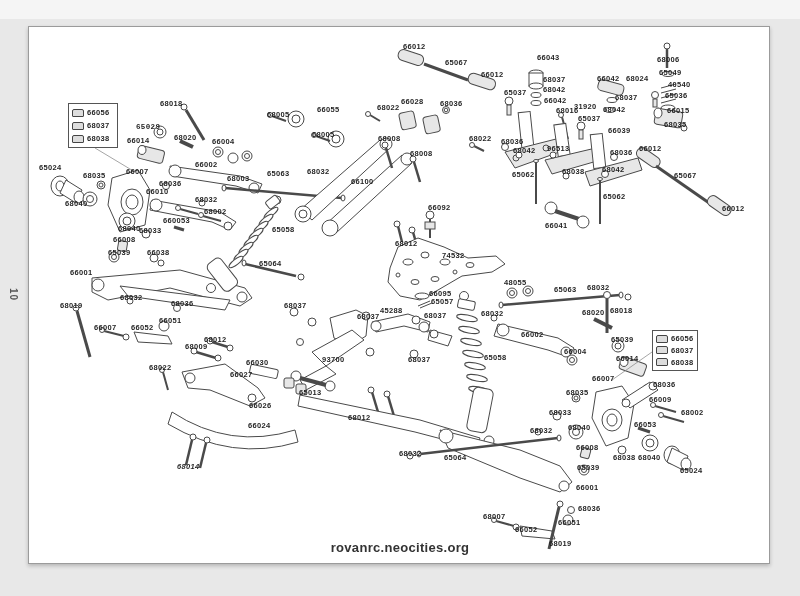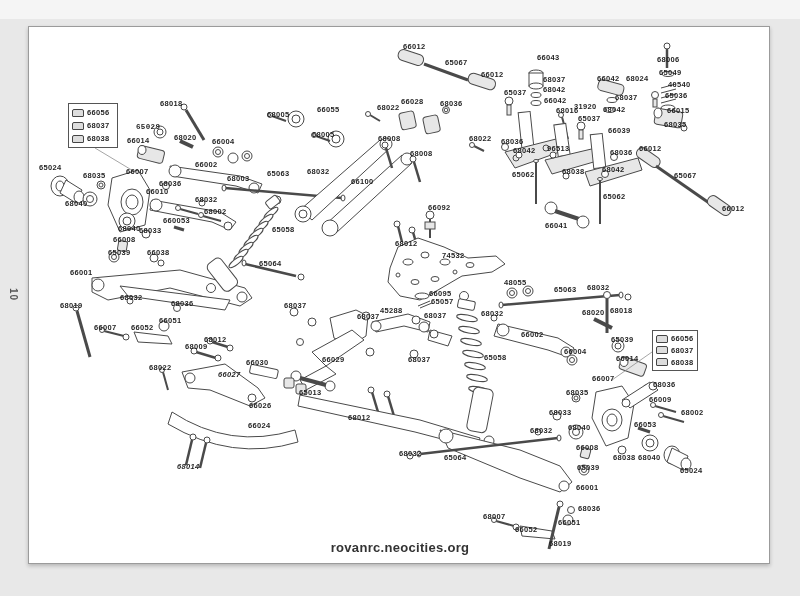--- a/index.html
+++ b/index.html
@@ -471,29 +471,29 @@
     <span class="lbl" style="left: 351px; top: 181px;">66100</span>
     <span class="lbl" style="left: 428px; top: 207px;">66092</span>
     <span class="lbl" style="left: 395px; top: 243px;">68012</span>
     <span class="lbl" style="left: 442px; top: 255px;">74532</span>
     <span class="lbl" style="left: 429px; top: 293px;">66095</span>
     <span class="lbl" style="left: 431px; top: 301px;">65057</span>
     <span class="lbl" style="left: 284px; top: 305px;">68037</span>
     <span class="lbl" style="left: 380px; top: 310px;">45288</span>
     <span class="lbl" style="left: 357px; top: 316px;">68037</span>
     <span class="lbl" style="left: 424px; top: 315px;">68037</span>
-    <span class="lbl" style="left: 322px; top: 359px;">66029</span>
+    <span class="lbl" style="left: 322px; top: 359px;">93700</span>
     <span class="lbl" style="left: 408px; top: 359px;">68037</span>
     <span class="lbl" style="left: 299px; top: 392px;">65013</span>
     <span class="lbl" style="left: 348px; top: 417px;">68012</span>
     <span class="lbl" style="left: 149px; top: 367px;">68022</span>
     <span class="lbl" style="left: 185px; top: 346px;">68009</span>
     <span class="lbl" style="left: 204px; top: 339px;">68012</span>
     <span class="lbl" style="left: 246px; top: 362px;">66030</span>
-    <span class="lbl" style="left: 218px; top: 374px; font-style: italic;">66027</span>
+    <span class="lbl" style="left: 230px; top: 374px;">66027</span>
     <span class="lbl" style="left: 249px; top: 405px;">66026</span>
     <span class="lbl" style="left: 248px; top: 425px;">66024</span>
     <span class="lbl" style="left: 177px; top: 466px; font-style: italic;">68014</span>
     <span class="lbl" style="left: 399px; top: 453px;">68032</span>
     <span class="lbl" style="left: 444px; top: 457px;">65064</span>
     <span class="lbl" style="left: 481px; top: 313px;">68032</span>
     <span class="lbl" style="left: 484px; top: 357px;">65058</span>
     <span class="lbl" style="left: 504px; top: 282px;">48055</span>
     <span class="lbl" style="left: 554px; top: 289px;">65063</span>
     <span class="lbl" style="left: 587px; top: 287px;">68032</span>

